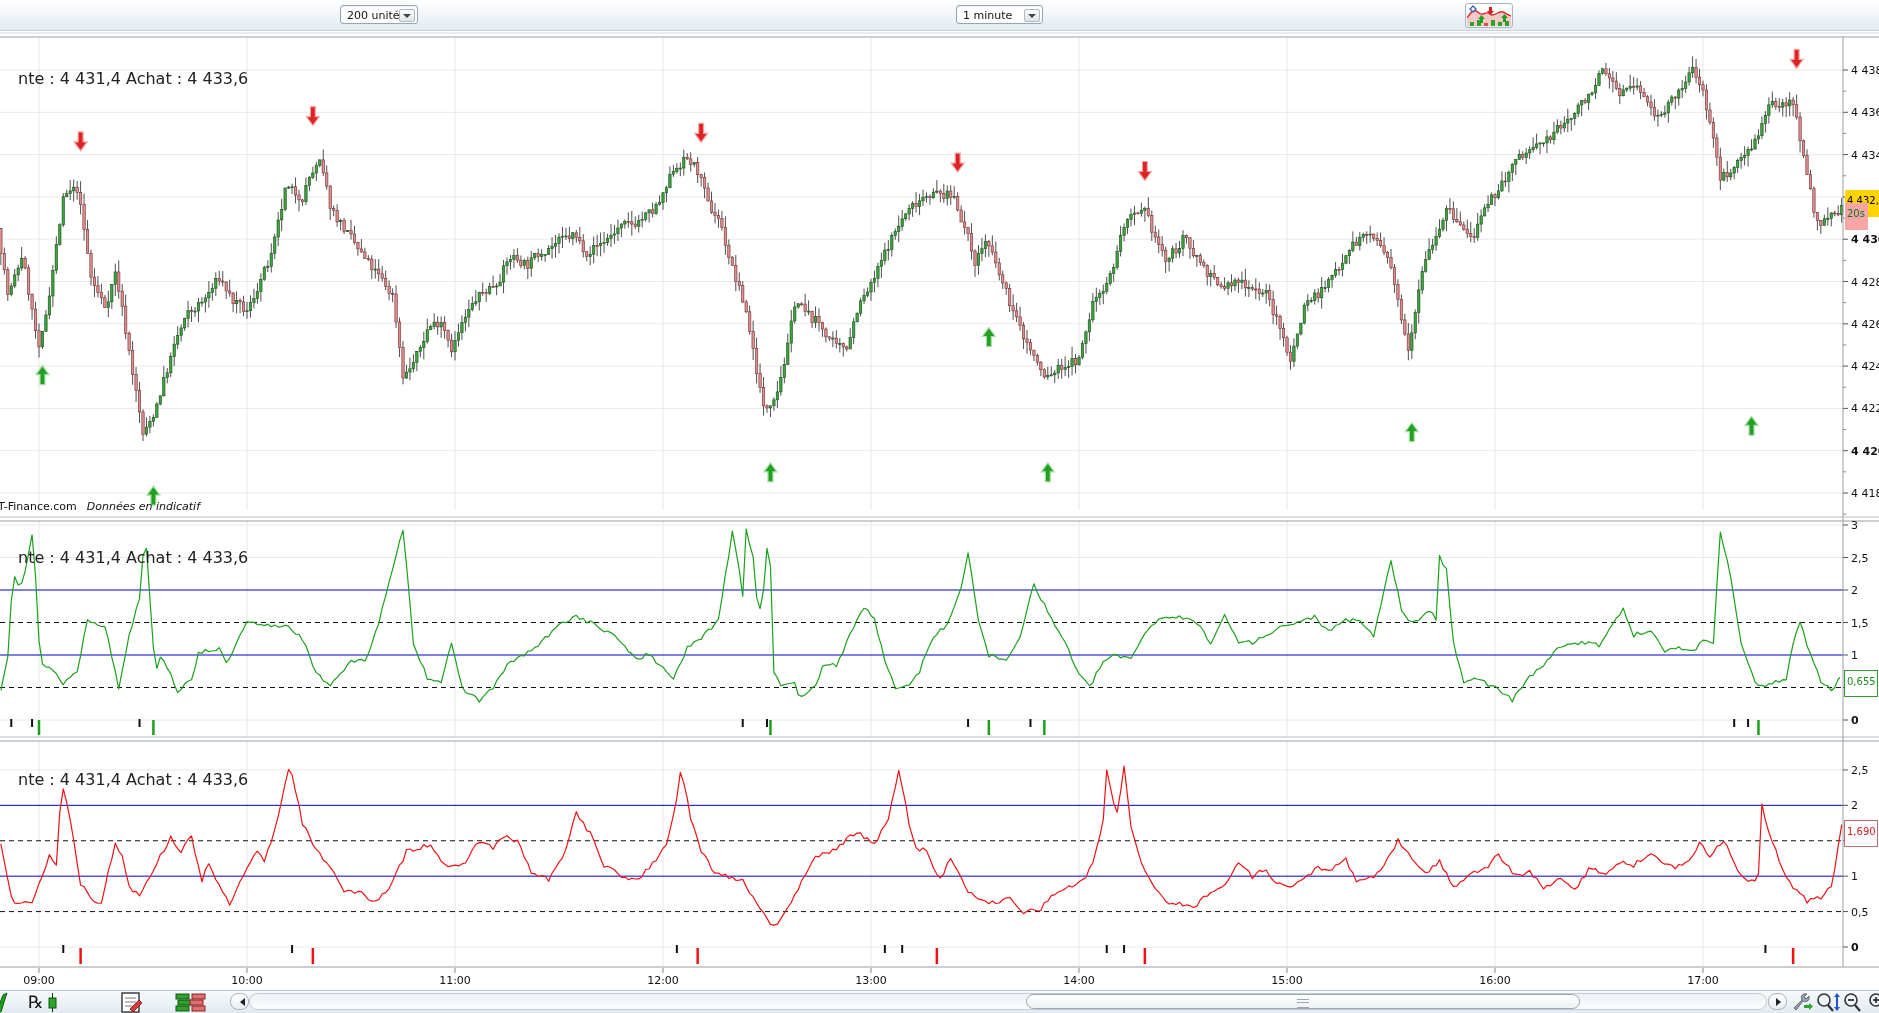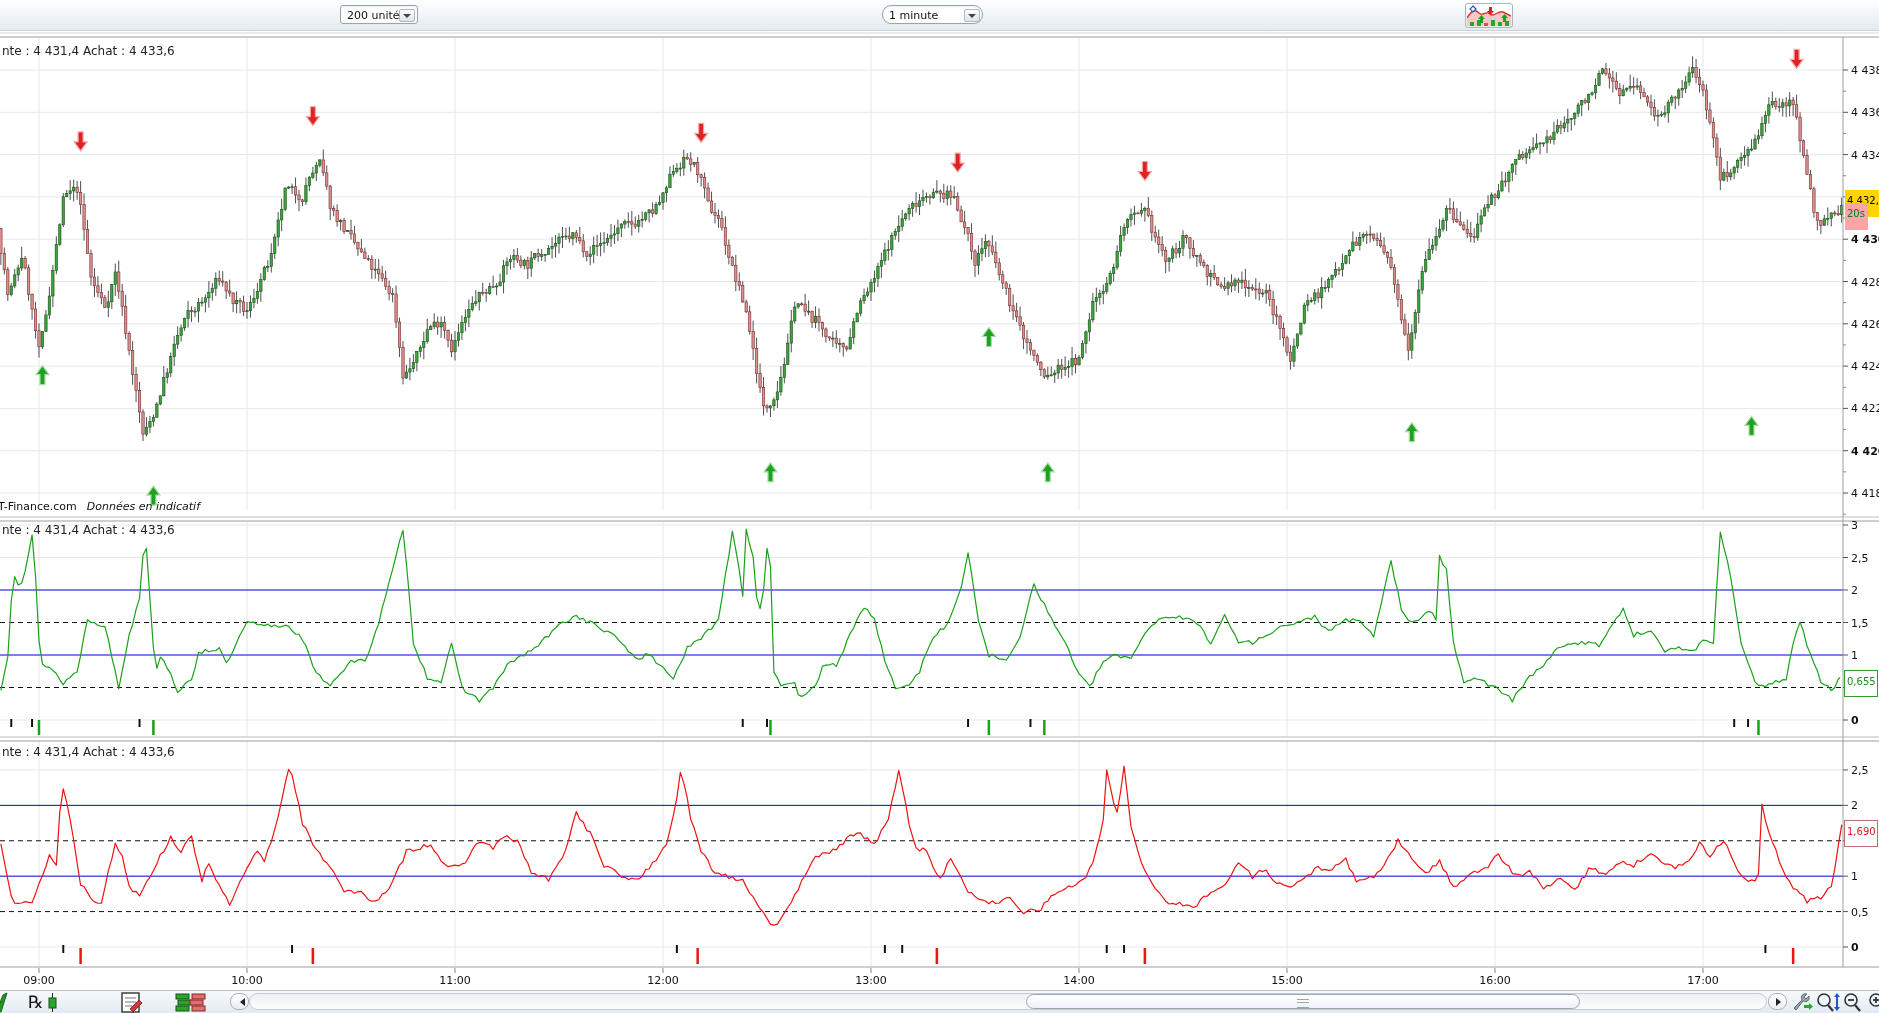--- a/index.html
+++ b/index.html
@@ -8,26 +8,26 @@
   
   #topbar{position:absolute;left:0;top:0;width:1879px;height:30px;
           background:linear-gradient(#ffffff,#e3ebf2);border-bottom:1px solid #c8d0d8;z-index:6;}
   .pselect{position:absolute;height:19px;background:#fff;border:1px solid #93a6b8;border-radius:3px;
            font-size:11px;line-height:19px;padding-left:6px;box-sizing:border-box;cursor:default;
            box-shadow:inset 0 1px 2px rgba(0,0,0,.07);color:#111;}
   .pselect .arr{position:absolute;right:2px;top:3px;width:14px;height:11px;
                 background:linear-gradient(#fdfdfd,#dde4ea);border:1px solid #aeb9c3;border-radius:2px;}
   .pselect .arr:after{content:"";position:absolute;left:3px;top:4px;border:4px solid transparent;border-top-color:#444;}
   #units-select{left:340px;top:5px;width:78px;}
-  #period-select{left:882px;top:5px;width:101px;border-radius:9px;}
+  #period-select{left:956px;top:5px;width:87px;}
   #signals-btn{position:absolute;left:1465px;top:3px;width:48px;height:25px;box-sizing:border-box;
                background:linear-gradient(#ffffff,#e9eff5);border:1px solid #a9b5bf;border-radius:3px;padding:1px 1px;}
   
   #chart-svg{position:absolute;left:0;top:0;z-index:2;}
-  .panel-header{position:absolute;left:2px;font-size:12px;color:#222;z-index:4;white-space:nowrap;}
+  .panel-header{position:absolute;left:18px;font-size:16px;color:#222;z-index:4;white-space:nowrap;margin-top:25px;}
   #watermark{position:absolute;left:-2px;top:500px;font-size:11px;color:#111;z-index:4;white-space:nowrap;}
   #watermark .ital{font-style:italic;margin-left:10px;text-align:right;}
   .badge{position:absolute;font-size:10px;height:27px;line-height:13px;padding:4px 2px;z-index:5;
          box-sizing:border-box;overflow:hidden;white-space:nowrap;}
   #price-badge{left:1845px;width:34px;background:#ffd400;color:#000;}
   #countdown-badge{left:1845px;width:23px;background:#fca5a5;color:#073;}
   #green-badge{left:1844px;width:34px;background:#fff;border:1px solid #2f9e2f;color:#1d8a1d;}
   #red-badge{left:1844px;width:34px;background:#fdfdfd;border:1px solid #c07070;color:#d41f1f;}
   
   #bottombar{position:absolute;left:0;top:990px;width:1879px;height:23px;z-index:6;

